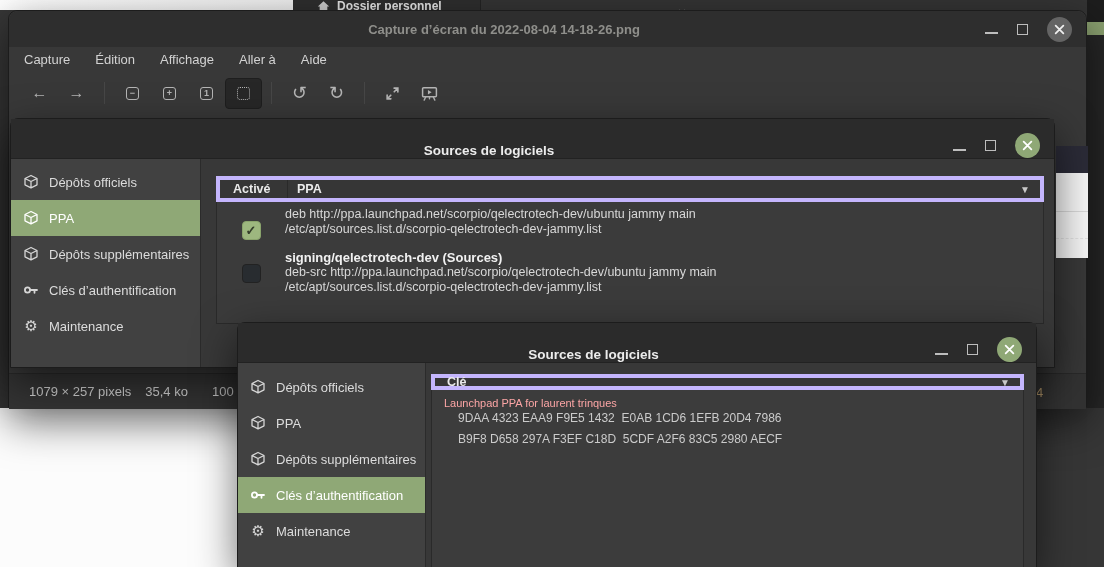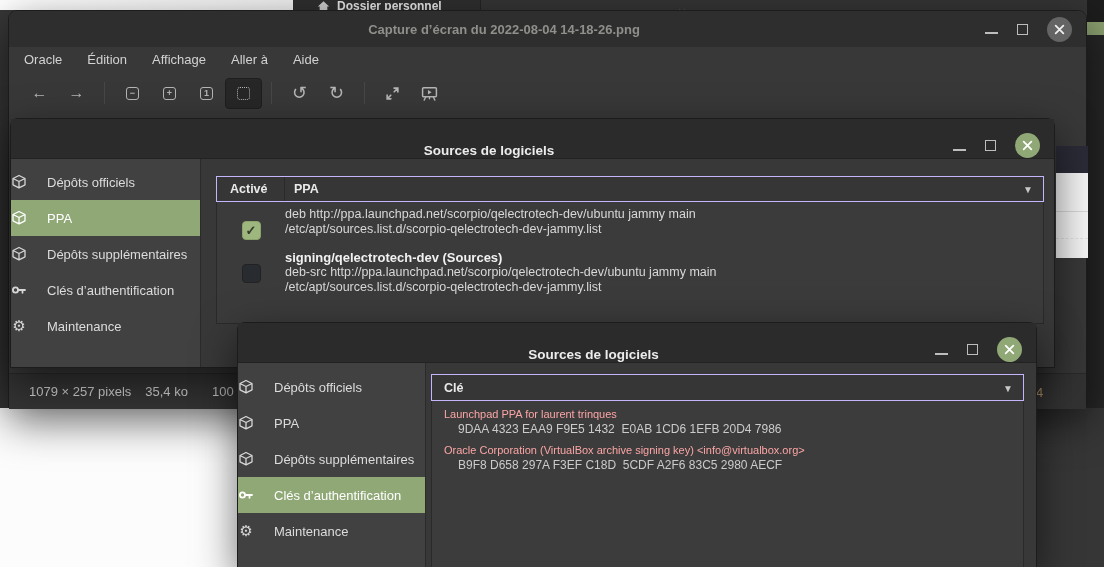--- a/index.html
+++ b/index.html
@@ -47,27 +47,27 @@
   .v-img-white .ln1 { position:absolute; left:0; right:0; top:38px; border-top:1px solid #d8d8d8; }
   .v-img-white .ln2 { position:absolute; left:0; right:0; top:65px; border-top:1px dashed #e2e2e2; }
   .v-statusbar { left:0; top:362px; width:100%; height:36px; background:#333333; border-top:1px solid #2a2a2a; display:flex; align-items:center; padding-left:20px; font-size:13px; color:#cdcdcd; }
   .v-statusbar .s-size { margin-left:14px; }
   .v-statusbar .s-zoom { margin-left:24px; }
   .v-counter { position:absolute; left:1027px; top:0; height:36px; display:flex; align-items:center; color:#b99c6e; font-size:13px; }
 
   
   .src-body { position:absolute; left:0; top:40px; right:0; bottom:0; display:flex; }
   .sidebar { background:#414141; border-right:1px solid #2b2b2b; padding-top:5px; }
-  .side-item { height:36px; display:flex; align-items:center; gap:20px; padding-left:0; font-size:13px; color:#dcdcdc; }
+  .side-item { height:36px; display:flex; align-items:center; gap:10px; padding-left:12px; font-size:13px; color:#dcdcdc; }
   .side-item svg, .side-item .gear { color:#d6d6d6; }
   .side-item.selected { background:#8fa876; color:#ffffff; }
   .side-item.selected svg, .side-item.selected .gear { color:#ffffff; }
   .gear { font-size:15px; line-height:16px; width:16px; text-align:center; }
   .src-main { flex:1; position:relative; background:#383838; }
-  .grid-header { background:#363636; border:1px solid #c4b5fd; display:flex; align-items:center; position:relative; }
+  .grid-header { background:#363636; border:4px solid #c4b5fd; display:flex; align-items:center; position:relative; }
   .grid-header .hcell { font-size:12.5px; font-weight:bold; color:#eaeaea; }
   .sort-arrow { position:absolute; right:10px; top:50%; transform:translateY(-50%); font-size:10px; color:#c8c8c8; }
 
   
   .win-src1 { left:10px; top:118px; width:1045px; height:250px; border-radius:8px 8px 0 0; }
   .win-src1 .sidebar { width:190px; }
   .ppa-table { position:absolute; left:15px; top:17px; width:828px; }
   .ppa-table .grid-header { height:26px; }
   .ppa-table .col-enabled { width:68px; padding-left:13px; align-self:stretch; display:flex; align-items:center; border-right:1px solid #2a2a2a; }
   .ppa-table .col-ppa { padding-left:9px; }
@@ -77,21 +77,21 @@
   .checkbox { width:19px; height:19px; border-radius:4px; background:#282c30; border:1px solid #222; display:flex; align-items:center; justify-content:center; font-size:13px; font-weight:bold; color:transparent; }
   .checkbox.checked { background:#9db77f; border-color:#8aa46c; color:#333d2a; }
   .ptext { font-size:12.5px; color:#d8d8d8; }
   .pname { font-size:13px; font-weight:bold; color:#f1f1f1; line-height:15px; }
   .pline { line-height:15px; }
 
   
   .win-src2 { left:237px; top:322px; width:800px; height:246px; border-radius:8px 8px 0 0; border-bottom:none; }
   .win-src2 .sidebar { width:188px; padding-top:6px; }
   .key-table { position:absolute; left:5px; top:11px; right:12px; bottom:0; display:flex; flex-direction:column; }
-  .key-table .grid-header { height:27px; }
+  .key-table .grid-header { height:16px; }
   .key-table .col-key { padding-left:12px; }
   .keys { flex:1; background:#3c3c3c; border:1px solid #2a2a2a; border-top:none; padding:6px 0 0 12px; }
   .key-item { margin-bottom:7px; }
   .key-name { font-size:11px; color:#fca5a5; line-height:15px; }
   .key-fp { font-size:12px; color:#cbcbcb; line-height:14px; padding-left:14px; white-space:pre; }
 </style>
 </head>
 <body>
 
 <div class="abs bg-white-top"></div>
@@ -123,21 +123,21 @@
       <div class="ctl-max"></div>
       <div class="ctl-close gray">
         <svg width="11" height="11" viewBox="0 0 10 10">
             <path d="M1.5 1.5 L8.5 8.5 M8.5 1.5 L1.5 8.5" stroke="#efefef" stroke-width="1.6" stroke-linecap="round"></path>
           </svg>
       </div>
     </div>
   </div>
 
   <div class="v-menubar">
-    <span class="menu-item">Oracle</span>
+    <span class="menu-item">Capture</span>
     <span class="menu-item">Édition</span>
     <span class="menu-item">Affichage</span>
     <span class="menu-item">Aller à</span>
     <span class="menu-item">Aide</span>
   </div>
 
   <div class="v-toolbar">
     <div class="tbtn">
         <span>←</span>
       </div>
@@ -321,20 +321,19 @@
         <div class="grid-header">
           <div class="hcell col-key">Clé</div>
           <span class="sort-arrow">▼</span>
         </div>
         <div class="keys">
           <div class="key-item">
             <div class="key-name">Launchpad PPA for laurent trinques</div>
             <div class="key-fp">9DAA 4323 EAA9 F9E5 1432  E0AB 1CD6 1EFB 20D4 7986</div>
           </div>
           <div class="key-item">
-            <div class="key-name">Oracle Corporation (VirtualBox archive signing key) &lt;info@virtualbox.org&gt;</div>
             <div class="key-fp">B9F8 D658 297A F3EF C18D  5CDF A2F6 83C5 2980 AECF</div>
           </div>
         </div>
       </div>
     </div>
   </div>
 </div>
 
 </body></html>

